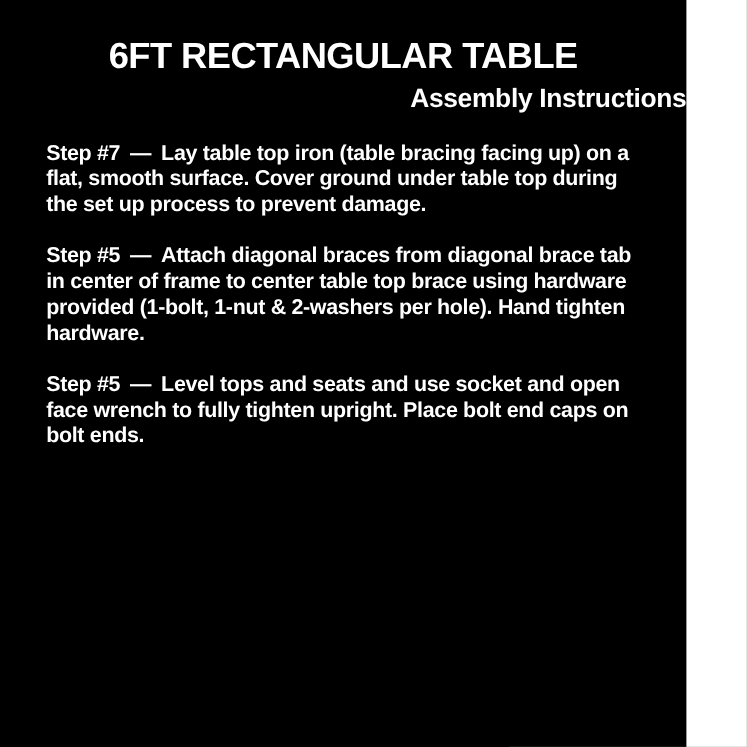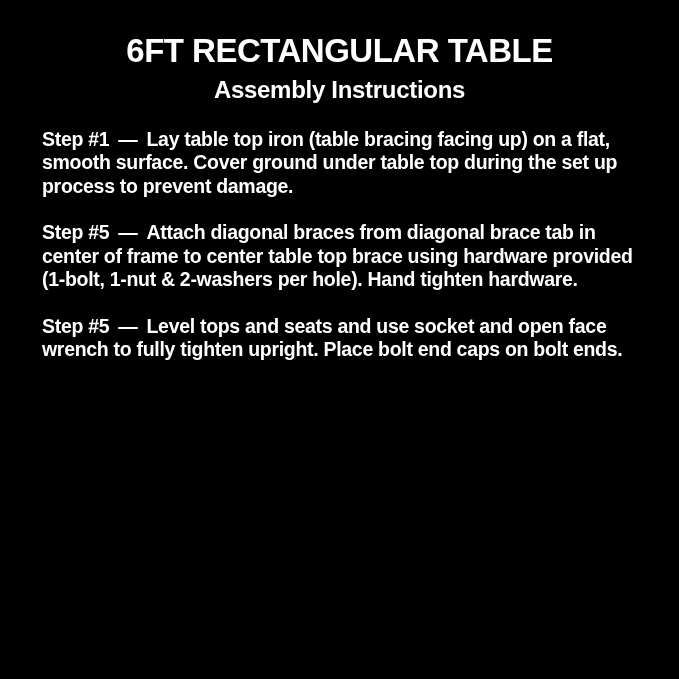--- a/index.html
+++ b/index.html
@@ -6,38 +6,38 @@
     margin: 0;
     padding: 0;
   }
   body {
     width: 679px;
     height: 679px;
     overflow: hidden;
     font-family: "Liberation Sans", sans-serif;
   }
   .card {
-    width: 679px;
+    width: 624px;
     height: 679px;
     box-sizing: border-box;
     background: #000000;
     color: #ffffff;
     padding-top: 33px;
   }
   .title {
     margin: 0;
     text-align: center;
     font-size: 33px;
     font-weight: 800;
     letter-spacing: -0.5px;
     line-height: 1.1;
   }
   .subtitle {
     margin: 8px 0 0 0;
-    text-align: center;
+    text-align: right;
     font-size: 24px;
     font-weight: 800;
     letter-spacing: -0.3px;
     line-height: 1.1;
   }
   .steps {
     margin: 24px 40px 0 42px;
     font-size: 19.5px;
     font-weight: 800;
     line-height: 23.5px;
@@ -52,21 +52,21 @@
   }
 </style>
 </head>
 <body>
 
 <div class="card">
   <h1 class="title">6FT RECTANGULAR TABLE</h1>
   <h2 class="subtitle">Assembly Instructions</h2>
 
   <div class="steps">
-    <p class="step"><span>Step #1</span><span class="step-dash">—</span><span>Lay table top iron (table bracing facing up) on a flat, smooth surface. Cover ground under table top during the set up process to prevent damage.</span></p>
+    <p class="step"><span>Step #7</span><span class="step-dash">—</span><span>Lay table top iron (table bracing facing up) on a flat, smooth surface. Cover ground under table top during the set up process to prevent damage.</span></p>
 
 
     <p class="step"><span>Step #5</span><span class="step-dash">—</span><span>Attach diagonal braces from diagonal brace tab in center of frame to center table top brace using hardware provided (1-bolt, 1-nut &amp; 2-washers per hole). Hand tighten hardware.</span></p>
 
 
     <p class="step"><span>Step #5</span><span class="step-dash">—</span><span>Level tops and seats and use socket and open face wrench to fully tighten upright. Place bolt end caps on bolt ends.</span></p>
   </div>
 </div>
 
 </body></html>

